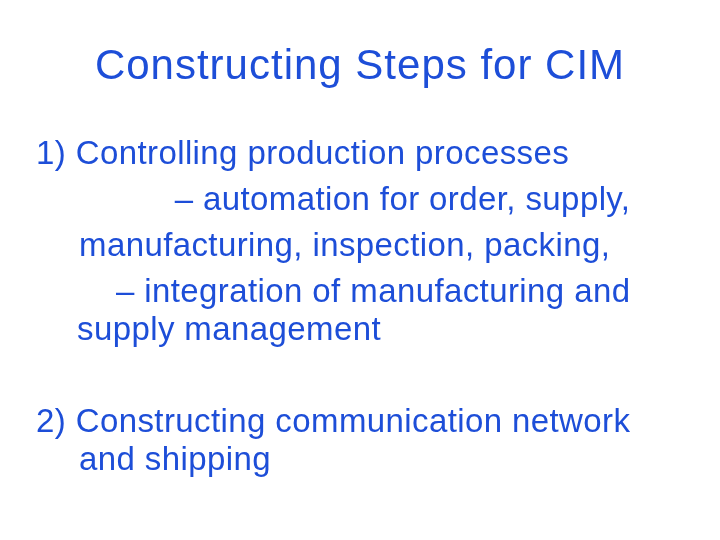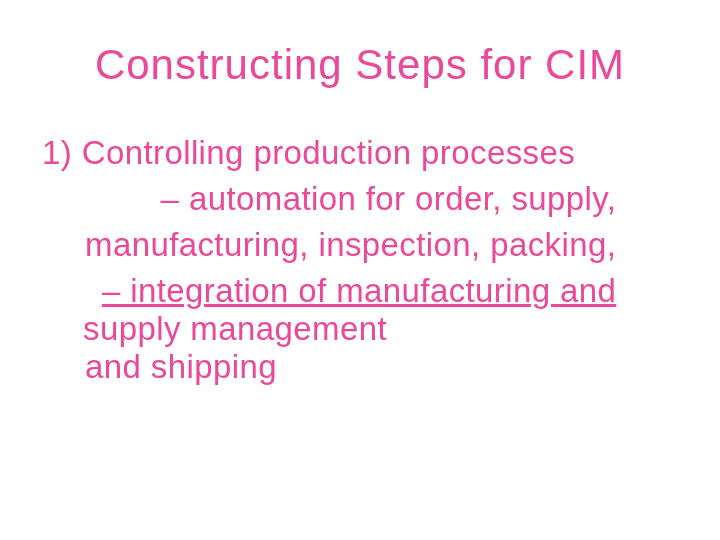--- a/index.html
+++ b/index.html
@@ -1,64 +1,65 @@
 <!DOCTYPE html>
 <html><head>
 <meta charset="utf-8">
 <style>
   html, body { margin: 0; padding: 0; background: #fff; }
   .slide {
     position: relative;
     width: 720px;
     height: 540px;
     background: #ffffff;
-    color: #ec4899;
+    color: #1d4ed8;
     font-family: "Liberation Sans", sans-serif;
     overflow: hidden;
   }
   .title {
     position: absolute;
     top: 40px;
     left: 0;
     width: 720px;
     text-align: center;
     font-size: 42px;
     line-height: 50px;
     letter-spacing: 1px;
     white-space: nowrap;
   }
   .body {
     position: absolute;
     top: 134px;
-    left: 42px;
+    left: 36px;
     font-size: 33px;
     line-height: 38px;
     letter-spacing: 0.4px;
   }
   .ln { white-space: nowrap; }
   .in-0 { margin-left: 0; }
   .in-a { margin-left: 48px; }  
   .in-b { margin-left: 43px; margin-top: 8px; }  
   .in-c { margin-left: 46px; }  
-  .in-d { margin-left: 31px; text-decoration: underline; }  
+  .in-d { margin-left: 31px; }  
   .in-e { margin-left: 41px; }  
   .in-f { margin-left: 43px; }  
   .gap-sub  { margin-top: 8px; text-align: right; }   
   .gap-item { margin-top: 54px; }  
 </style>
 </head>
 <body>
 
 <div class="slide">
   <div class="title">Constructing Steps for CIM</div>
 
   <div class="body">
     <div class="ln in-0">1) Controlling production processes</div>
 
     <div class="ln in-a gap-sub">– automation for order, supply,</div>
     <div class="ln in-b">manufacturing, inspection, packing,</div>
 
     <div class="ln in-d gap-sub">– integration of manufacturing and</div>
     <div class="ln in-e">supply management</div>
 
+    <div class="ln in-0 gap-item">2) Constructing communication network</div>
     <div class="ln in-f">and shipping</div>
   </div>
 </div>
 
 </body></html>

